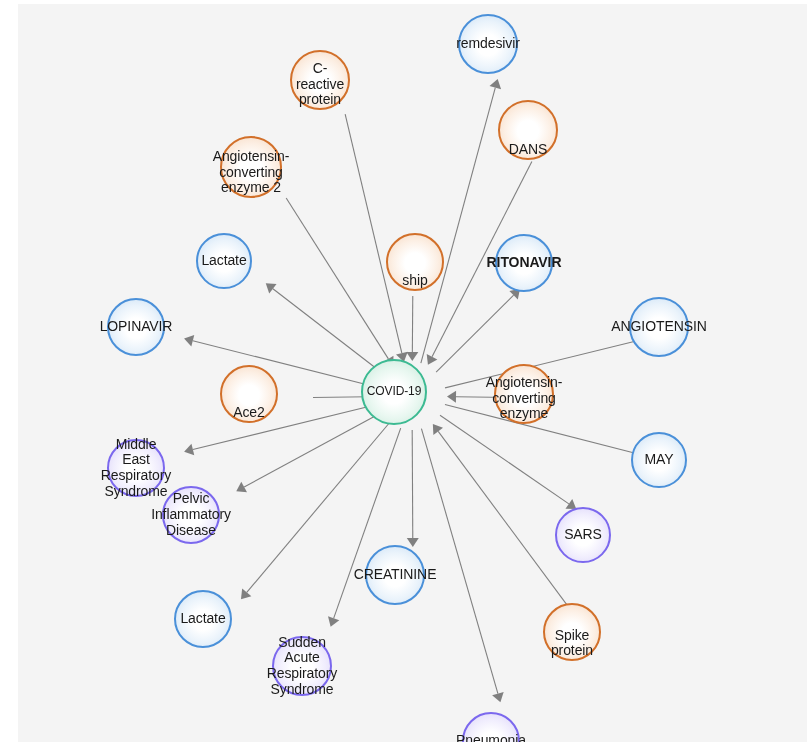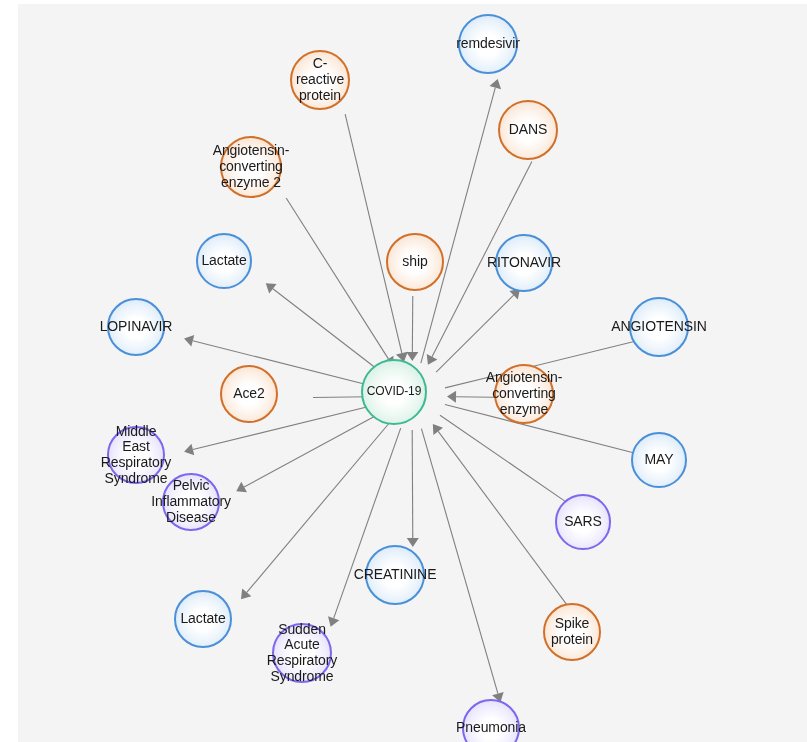--- a/index.html
+++ b/index.html
@@ -53,24 +53,26 @@
     pointer-events: none;
     white-space: pre-line;
   }
   .node.blue {
     border-color: #4a90d9;
     background: radial-gradient(circle at 50% 52%, #ffffff 0%, #ffffff 26%, #eaf3fb 58%, #cfe3f6 88%, #bcd8f2 100%);
   }
   .node.orange {
     border-color: #d2702a;
     background: radial-gradient(circle at 50% 52%, #ffffff 0%, #ffffff 26%, #fcefe4 58%, #f7dcc6 88%, #f4d2b6 100%);
+    align-items: flex-end;
   }
   .node.purple {
     border-color: #7b68ee;
     background: radial-gradient(circle at 50% 52%, #ffffff 0%, #ffffff 26%, #f0edfd 58%, #ded7fa 88%, #d3caf8 100%);
+    margin-top: 13px;
   }
   .node.green {
     border-color: #3cba92;
     background: radial-gradient(circle at 50% 52%, #ffffff 0%, #ffffff 24%, #e8f7f0 56%, #cdebdd 88%, #c0e5d3 100%);
   }
   .node.green .node-label { font-size: 12px; }
 </style>
 </head>
 <body>
 
@@ -136,21 +138,21 @@
       <div class="node orange" style="left: 220px; top: 136px; width: 62px; height: 62px;">
         <span class="node-label">Angiotensin-converting
 enzyme 2</span>
       </div>
       <div class="node orange" style="left: 386px; top: 233px; width: 58px; height: 58px;">
         <span class="node-label">ship</span>
       </div>
       <div class="node blue" style="left: 196px; top: 233px; width: 56px; height: 56px;">
         <span class="node-label">Lactate</span>
       </div>
-      <div class="node blue" style="left: 495px; top: 234px; width: 58px; height: 58px;">
+      <div class="node blue" style="left: 495px; top: 234px; width: 58px; height: 58px; font-weight: bold;">
         <span class="node-label">RITONAVIR</span>
       </div>
       <div class="node blue" style="left: 107px; top: 298px; width: 58px; height: 58px;">
         <span class="node-label">LOPINAVIR</span>
       </div>
       <div class="node blue" style="left: 629px; top: 297px; width: 60px; height: 60px;">
         <span class="node-label">ANGIOTENSIN</span>
       </div>
       <div class="node orange" style="left: 220px; top: 365px; width: 58px; height: 58px;">
         <span class="node-label">Ace2</span>

